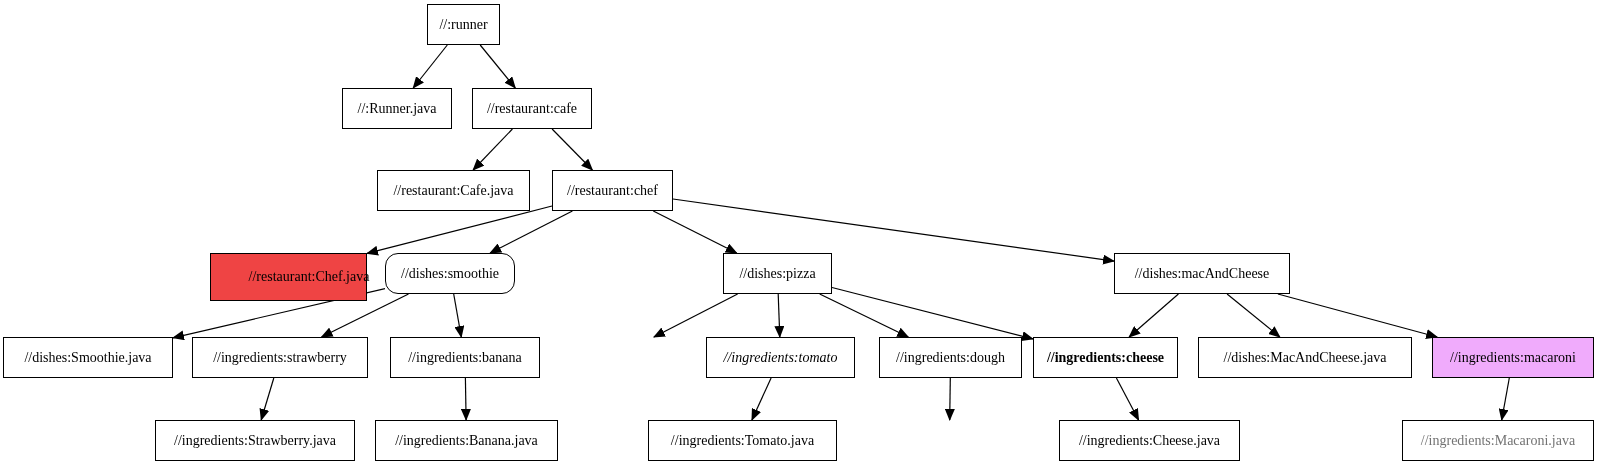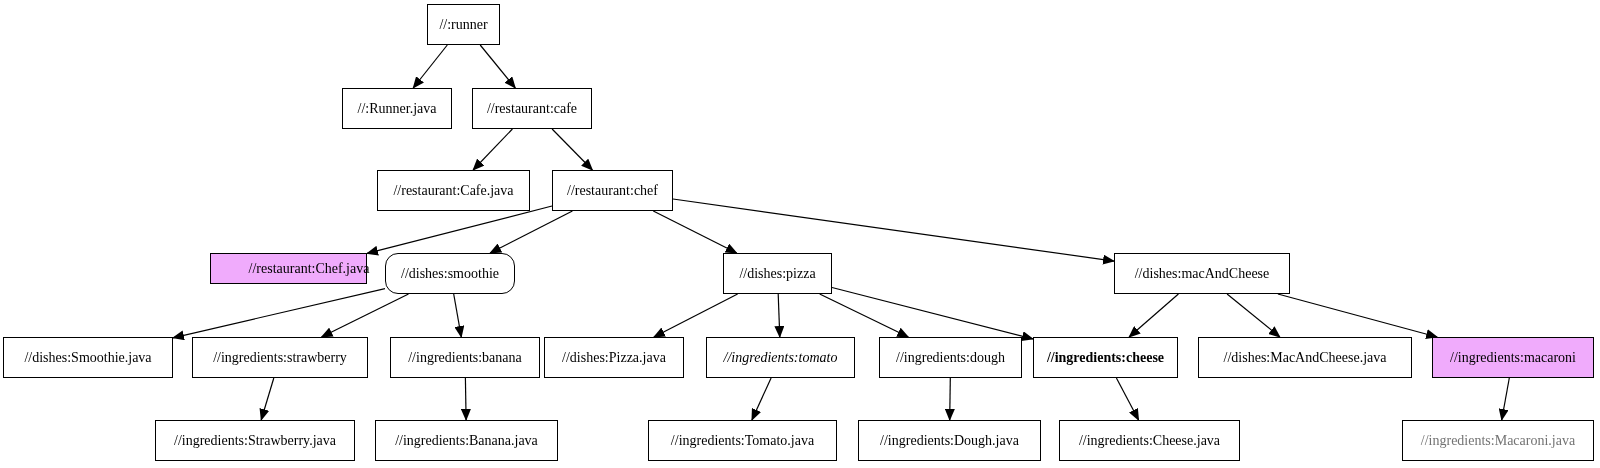--- a/index.html
+++ b/index.html
@@ -79,33 +79,31 @@
         <line x1="1116.4" y1="378.0" x2="1138.6" y2="420.0" stroke="#000000" stroke-width="1.2" marker-end="url(#arrowhead)"></line>
         <line x1="1509.3" y1="378.0" x2="1501.7" y2="420.0" stroke="#000000" stroke-width="1.2" marker-end="url(#arrowhead)"></line>
       </g>
   </svg>
   <div id="nodes-layer">
       <div class="graph-node" style="left: 427px; top: 4px; width: 73px; height: 41px; background: rgb(255, 255, 255); border-color: rgb(0, 0, 0); color: rgb(0, 0, 0);">//:runner</div>
       <div class="graph-node" style="left: 342px; top: 88px; width: 110px; height: 41px; background: rgb(255, 255, 255); border-color: rgb(0, 0, 0); color: rgb(0, 0, 0);">//:Runner.java</div>
       <div class="graph-node" style="left: 472px; top: 88px; width: 120px; height: 41px; background: rgb(255, 255, 255); border-color: rgb(0, 0, 0); color: rgb(0, 0, 0);">//restaurant:cafe</div>
       <div class="graph-node" style="left: 377px; top: 170px; width: 153px; height: 41px; background: rgb(255, 255, 255); border-color: rgb(0, 0, 0); color: rgb(0, 0, 0);">//restaurant:Cafe.java</div>
       <div class="graph-node" style="left: 552px; top: 170px; width: 121px; height: 41px; background: rgb(255, 255, 255); border-color: rgb(0, 0, 0); color: rgb(0, 0, 0);">//restaurant:chef</div>
-      <div class="graph-node" style="left: 210px; top: 253px; width: 157px; height: 31px; background: #f0abfc; border-color: rgb(0, 0, 0); color: rgb(0, 0, 0); padding-left: 41px;">//restaurant:Chef.java</div>
+      <div class="graph-node" style="left: 210px; top: 253px; width: 157px; height: 48px; background: #ef4444; border-color: rgb(0, 0, 0); color: rgb(0, 0, 0); padding-left: 41px;">//restaurant:Chef.java</div>
       <div class="graph-node" style="left: 385px; top: 253px; width: 130px; height: 41px; background: rgb(255, 255, 255); border-color: rgb(0, 0, 0); color: rgb(0, 0, 0); border-radius: 13px;">//dishes:smoothie</div>
       <div class="graph-node" style="left: 723px; top: 253px; width: 109px; height: 41px; background: rgb(255, 255, 255); border-color: rgb(0, 0, 0); color: rgb(0, 0, 0);">//dishes:pizza</div>
       <div class="graph-node" style="left: 1114px; top: 253px; width: 176px; height: 41px; background: rgb(255, 255, 255); border-color: rgb(0, 0, 0); color: rgb(0, 0, 0);">//dishes:macAndCheese</div>
       <div class="graph-node" style="left: 3px; top: 337px; width: 170px; height: 41px; background: rgb(255, 255, 255); border-color: rgb(0, 0, 0); color: rgb(0, 0, 0);">//dishes:Smoothie.java</div>
       <div class="graph-node" style="left: 192px; top: 337px; width: 176px; height: 41px; background: rgb(255, 255, 255); border-color: rgb(0, 0, 0); color: rgb(0, 0, 0);">//ingredients:strawberry</div>
       <div class="graph-node" style="left: 390px; top: 337px; width: 150px; height: 41px; background: rgb(255, 255, 255); border-color: rgb(0, 0, 0); color: rgb(0, 0, 0);">//ingredients:banana</div>
-      <div class="graph-node" style="left: 544px; top: 337px; width: 140px; height: 41px; background: rgb(255, 255, 255); border-color: rgb(0, 0, 0); color: rgb(0, 0, 0);">//dishes:Pizza.java</div>
       <div class="graph-node" style="left: 706px; top: 337px; width: 149px; height: 41px; background: rgb(255, 255, 255); border-color: rgb(0, 0, 0); color: rgb(0, 0, 0); font-style: italic;">//ingredients:tomato</div>
       <div class="graph-node" style="left: 879px; top: 337px; width: 143px; height: 41px; background: rgb(255, 255, 255); border-color: rgb(0, 0, 0); color: rgb(0, 0, 0);">//ingredients:dough</div>
       <div class="graph-node" style="left: 1033px; top: 337px; width: 145px; height: 41px; background: rgb(255, 255, 255); border-color: rgb(0, 0, 0); color: rgb(0, 0, 0); font-weight: bold;">//ingredients:cheese</div>
       <div class="graph-node" style="left: 1198px; top: 337px; width: 214px; height: 41px; background: rgb(255, 255, 255); border-color: rgb(0, 0, 0); color: rgb(0, 0, 0);">//dishes:MacAndCheese.java</div>
       <div class="graph-node" style="left: 1432px; top: 337px; width: 162px; height: 41px; background: #f0abfc; border-color: rgb(0, 0, 0); color: rgb(0, 0, 0);">//ingredients:macaroni</div>
       <div class="graph-node" style="left: 155px; top: 420px; width: 200px; height: 41px; background: rgb(255, 255, 255); border-color: rgb(0, 0, 0); color: rgb(0, 0, 0);">//ingredients:Strawberry.java</div>
       <div class="graph-node" style="left: 375px; top: 420px; width: 183px; height: 41px; background: rgb(255, 255, 255); border-color: rgb(0, 0, 0); color: rgb(0, 0, 0);">//ingredients:Banana.java</div>
       <div class="graph-node" style="left: 648px; top: 420px; width: 189px; height: 41px; background: rgb(255, 255, 255); border-color: rgb(0, 0, 0); color: rgb(0, 0, 0);">//ingredients:Tomato.java</div>
-      <div class="graph-node" style="left: 858px; top: 420px; width: 183px; height: 41px; background: rgb(255, 255, 255); border-color: rgb(0, 0, 0); color: rgb(0, 0, 0);">//ingredients:Dough.java</div>
       <div class="graph-node" style="left: 1059px; top: 420px; width: 181px; height: 41px; background: rgb(255, 255, 255); border-color: rgb(0, 0, 0); color: rgb(0, 0, 0);">//ingredients:Cheese.java</div>
       <div class="graph-node" style="left: 1402px; top: 420px; width: 192px; height: 41px; background: rgb(255, 255, 255); border-color: rgb(0, 0, 0); color: #737373;">//ingredients:Macaroni.java</div>
     </div>
 </div>
 
 </body></html>

